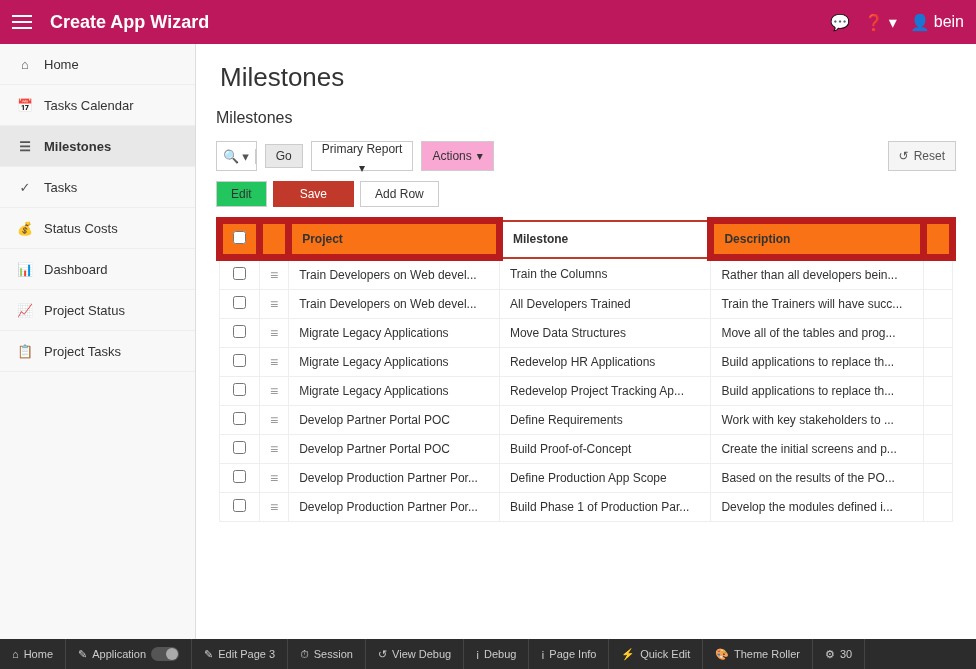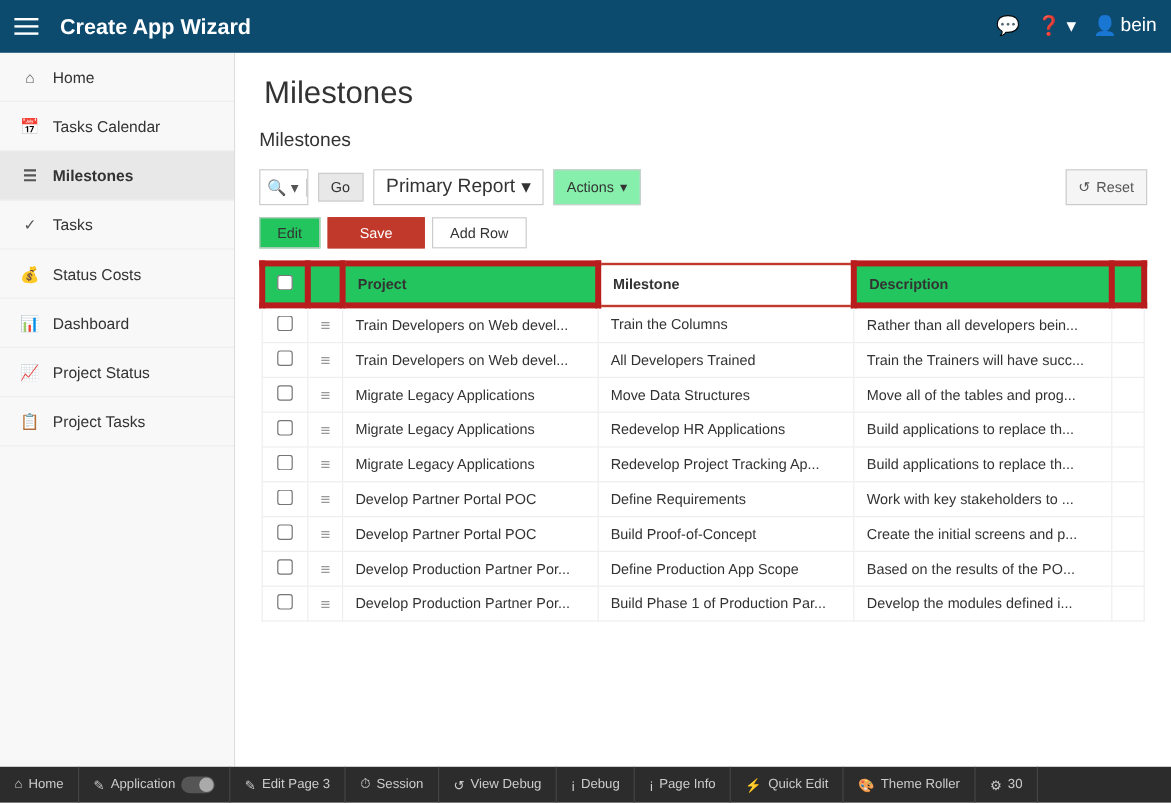--- a/index.html
+++ b/index.html
@@ -1,20 +1,20 @@
 <!DOCTYPE html>
 <html><head>
   <meta charset="utf-8">
   <style>
     * { box-sizing: border-box; margin: 0; padding: 0; }
     body { font-family: Arial, sans-serif; font-size: 13px; background: #f0f0f0; height: 669px; overflow: hidden; display: flex; flex-direction: column; }
 
     
     .top-header {
-      background: #0c4a6e;
+      background: #be185d;
       color: white;
       height: 44px;
       display: flex;
       align-items: center;
       padding: 0 12px;
       flex-shrink: 0;
     }
     .hamburger-icon {
       width: 28px; height: 28px;
       display: flex; flex-direction: column; justify-content: center; gap: 4px;
@@ -58,41 +58,41 @@
     .section-title { font-size: 16px; color: #333; margin-bottom: 14px; padding-top: 4px; }
 
     
     .toolbar { display: flex; align-items: center; gap: 8px; margin-bottom: 10px; }
     .search-container { display: flex; align-items: center; border: 1px solid #ccc; background: white; height: 30px; }
     .search-left { display: flex; align-items: center; padding: 0 6px; border-right: 1px solid #ccc; cursor: pointer; gap: 3px; color: #555; }
     .search-input { border: none; outline: none; padding: 0 8px; font-size: 12px; width: 180px; height: 100%; color: #777; }
     .go-btn { background: #e8e8e8; border: 1px solid #ccc; padding: 0 10px; height: 24px; cursor: pointer; font-size: 12px; color: #333; }
     .primary-report-btn {
       border: 1px solid #ccc; background: white; padding: 0 10px; height: 30px;
-      cursor: pointer; font-size: 16px; color: #333; display: flex; align-items: center; gap: 5px;
+      cursor: pointer; font-size: 12px; color: #333; display: flex; align-items: center; gap: 5px; flex-direction: column;
     }
     .actions-btn {
-      border: 1px solid #ccc; background: #86efac; padding: 0 10px; height: 30px;
+      border: 1px solid #ccc; background: #f9a8d4; padding: 0 10px; height: 30px;
       cursor: pointer; font-size: 12px; color: #333; display: flex; align-items: center; gap: 5px;
     }
     .reset-btn {
       border: 1px solid #ccc; background: #f5f5f5; padding: 0 10px; height: 30px;
       cursor: pointer; font-size: 12px; color: #555; display: flex; align-items: center; gap: 5px; margin-left: auto;
     }
 
     
     .action-row { display: flex; gap: 6px; margin-bottom: 10px; }
     .edit-btn { background: #22c55e; border: 1px solid #ccc; padding: 5px 14px; cursor: pointer; font-size: 12px; color: #333; }
     .save-btn { background: #c0392b; border: 1px solid #c0392b; color: white; padding: 5px 26px; cursor: pointer; font-size: 12px; }
     .add-row-btn { background: white; border: 1px solid #ccc; padding: 5px 14px; cursor: pointer; font-size: 12px; color: #333; }
 
     
     .data-table { width: 100%; border-collapse: collapse; font-size: 12px; }
     .data-table th {
-      background: #22c55e; border: 5px solid #b91c1c; padding: 7px 10px;
+      background: #f97316; border: 7px solid #b91c1c; padding: 7px 10px;
       text-align: left; font-weight: bold; color: #333; white-space: nowrap;
     }
     .data-table th.milestone-header {
       border: 2px solid #c0392b; color: #333; background: #fff;
     }
     .data-table td { border: 1px solid #eee; padding: 6px 10px; color: #333; background: white; }
     .checkbox-cell { width: 28px; text-align: center; }
     .drag-cell { width: 24px; text-align: center; color: #888; }
     .drag-icon { font-size: 14px; color: #999; }
 

